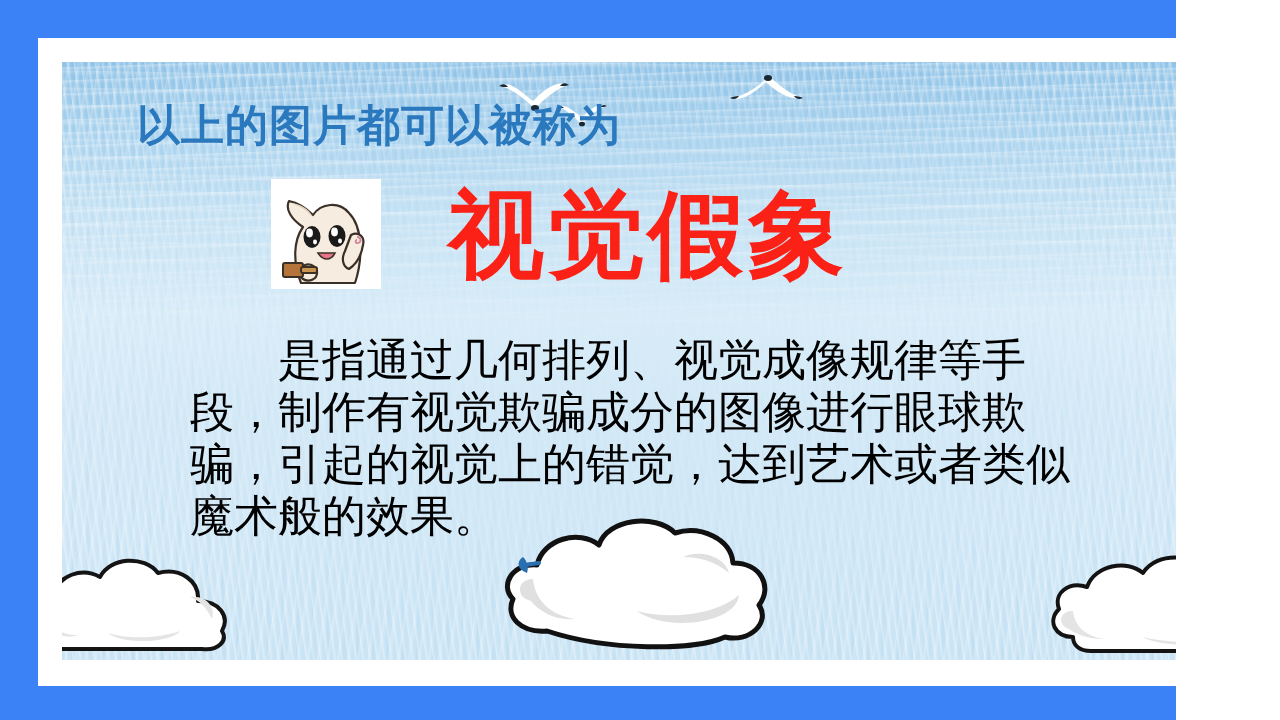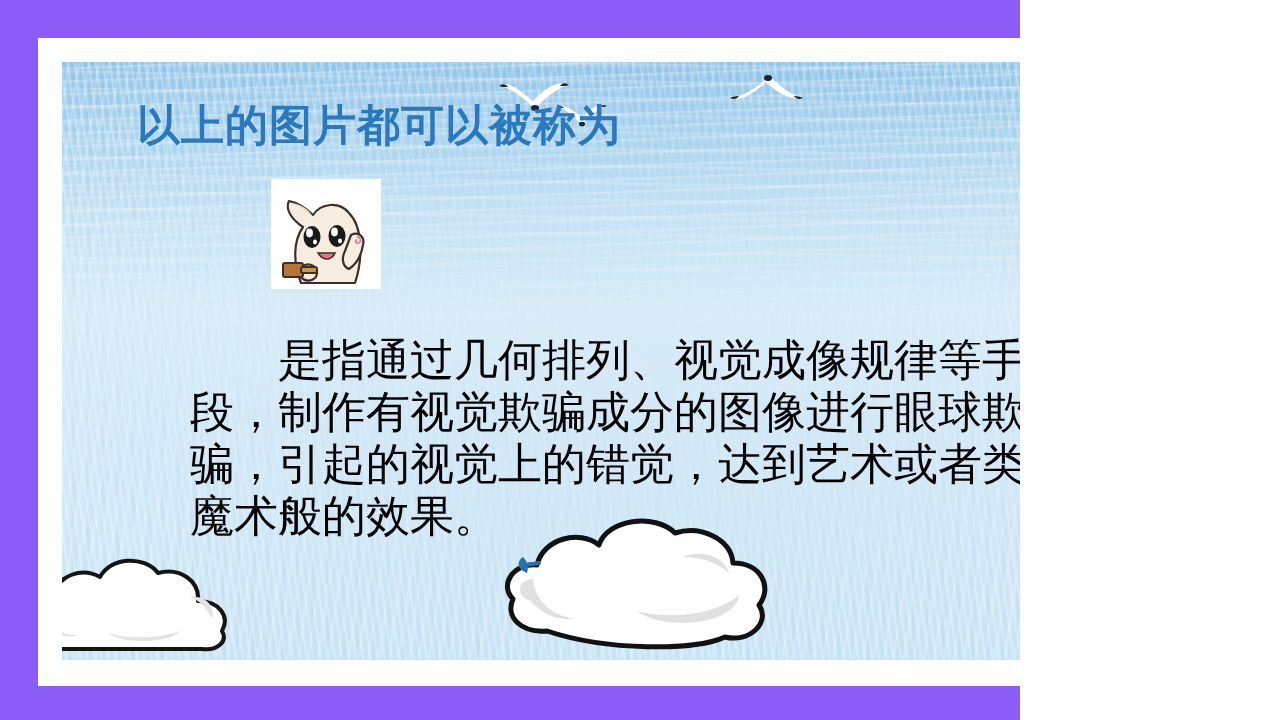--- a/index.html
+++ b/index.html
@@ -2,24 +2,24 @@
 <html><head>
 <meta charset="utf-8">
 <style>
   html, body {
     margin: 0;
     padding: 0;
     background: #ffffff;
   }
   #slide {
     position: relative;
-    width: 1020px;
+    width: 1176px;
     height: 720px;
     overflow: hidden;
-    background: #8b5cf6;
+    background: #3b82f6;
     font-family: "DejaVu Sans", "Liberation Sans", sans-serif;
   }
 
   
   #white-frame {
     position: absolute;
     left: 38px;
     top: 38px;
     width: 1204px;
     height: 648px;
@@ -250,17 +250,18 @@
 
         <path d="M86 58 C90 58 91 63 87 64 C84 65 84 61 86 61" fill="none" stroke="#d4849a" stroke-width="1.8"></path>
 
         <path d="M34 86 C28 88 26 96 32 100 C38 104 46 100 46 94 C46 88 40 84 34 86 Z" fill="#f6ece0" stroke="#3a3026" stroke-width="2.2"></path>
 
         <rect x="12" y="84" width="20" height="14" rx="2" fill="#b5753a" stroke="#3a3026" stroke-width="2"></rect>
         <rect x="30" y="88" width="16" height="6" rx="2" fill="#c9954f" stroke="#3a3026" stroke-width="2"></rect>
       </svg>
     </div>
 
+    <div id="red-title">视觉假象</div>
 
     <div id="body-text">是指通过几何排列、视觉成像规律等手段，制作有视觉欺骗成分的图像进行眼球欺骗，引起的视觉上的错觉，达到艺术或者类似魔术般的效果。</div>
 
   </div>
 </div>
 
 </body></html>

